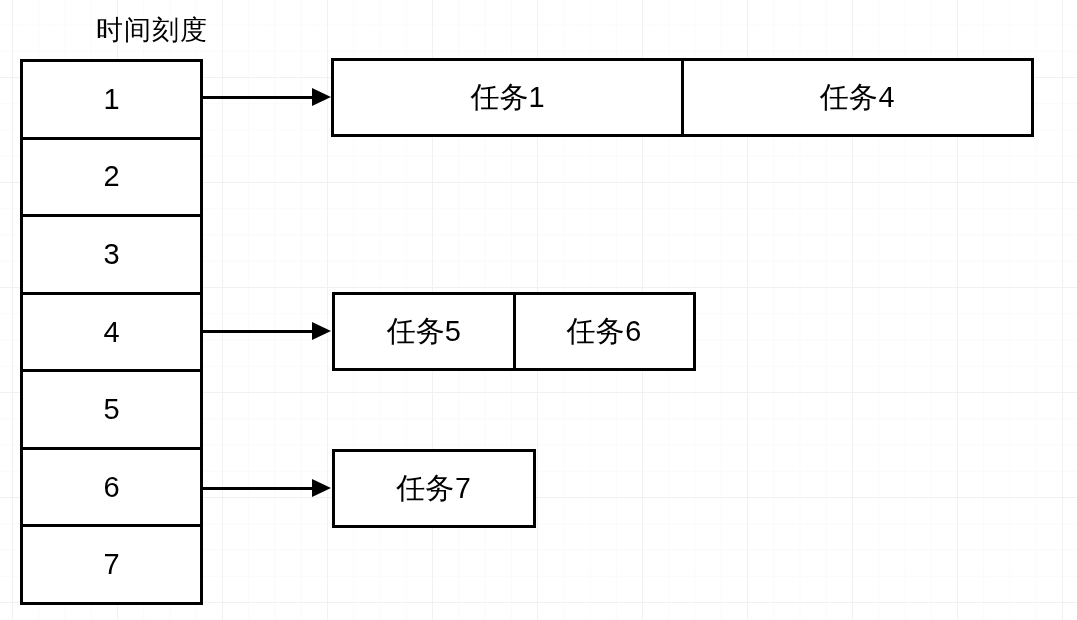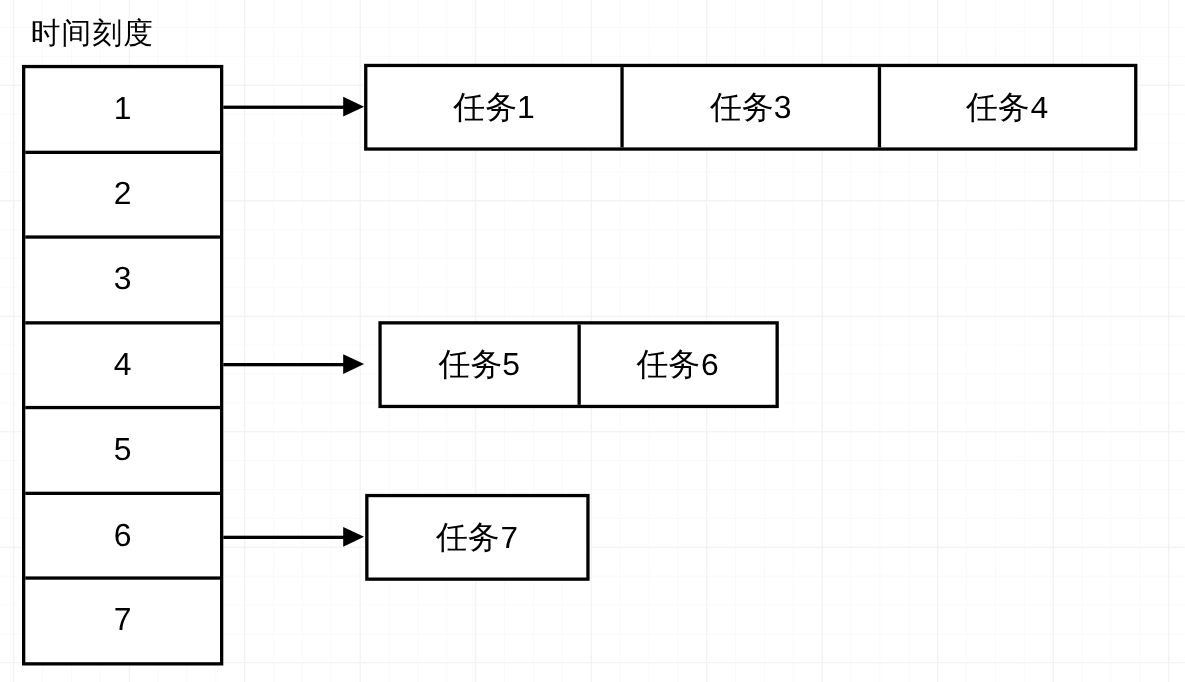--- a/index.html
+++ b/index.html
@@ -20,21 +20,21 @@
       linear-gradient(#fafafa 1px, transparent 1px),
       linear-gradient(90deg, #fafafa 1px, transparent 1px);
     background-size: 105px 105px, 105px 105px, 26.25px 26.25px, 26.25px 26.25px;
     background-position: 12px 77px, 12px 77px, 12px 77px, 12px 77px;
   }
   .diagram-title {
     position: absolute;
     left: 28px;
     top: 12px;
     width: 180px;
-    text-align: left;
+    text-align: right;
     font-size: 27px;
     font-weight: 500;
     letter-spacing: 1px;
     white-space: nowrap;
   }
   .time-column {
     position: absolute;
     left: 20px;
     top: 59px;
     width: 183px;
@@ -55,21 +55,21 @@
   .time-cell:last-child { border-bottom: none; }
 
   .task-row {
     position: absolute;
     height: 79px;
     border: 3px solid #000;
     background: #fff;
     display: flex;
   }
   .task-row-1 { left: 331px; top: 58px;  width: 703px; }
-  .task-row-2 { left: 344px; top: 292px; width: 364px; }
+  .task-row-2 { left: 332px; top: 292px; width: 364px; }
   .task-row-3 { left: 332px; top: 449px; width: 204px; }
   .task-cell {
     flex: 1;
     display: flex;
     align-items: center;
     justify-content: center;
     font-size: 29px;
     border-right: 3px solid #000;
     white-space: nowrap;
   }
@@ -119,21 +119,20 @@
     <div class="arrow-shaft"></div>
     <div class="arrow-head"></div>
   </div>
   <div class="arrow arrow-3">
     <div class="arrow-shaft"></div>
     <div class="arrow-head"></div>
   </div>
 
   <div class="task-row task-row-1">
     <div class="task-cell">任务1</div>
-    <div class="task-cell">任务3</div>
     <div class="task-cell">任务4</div>
   </div>
 
   <div class="task-row task-row-2">
     <div class="task-cell">任务5</div>
     <div class="task-cell">任务6</div>
   </div>
 
   <div class="task-row task-row-3">
     <div class="task-cell">任务7</div>

